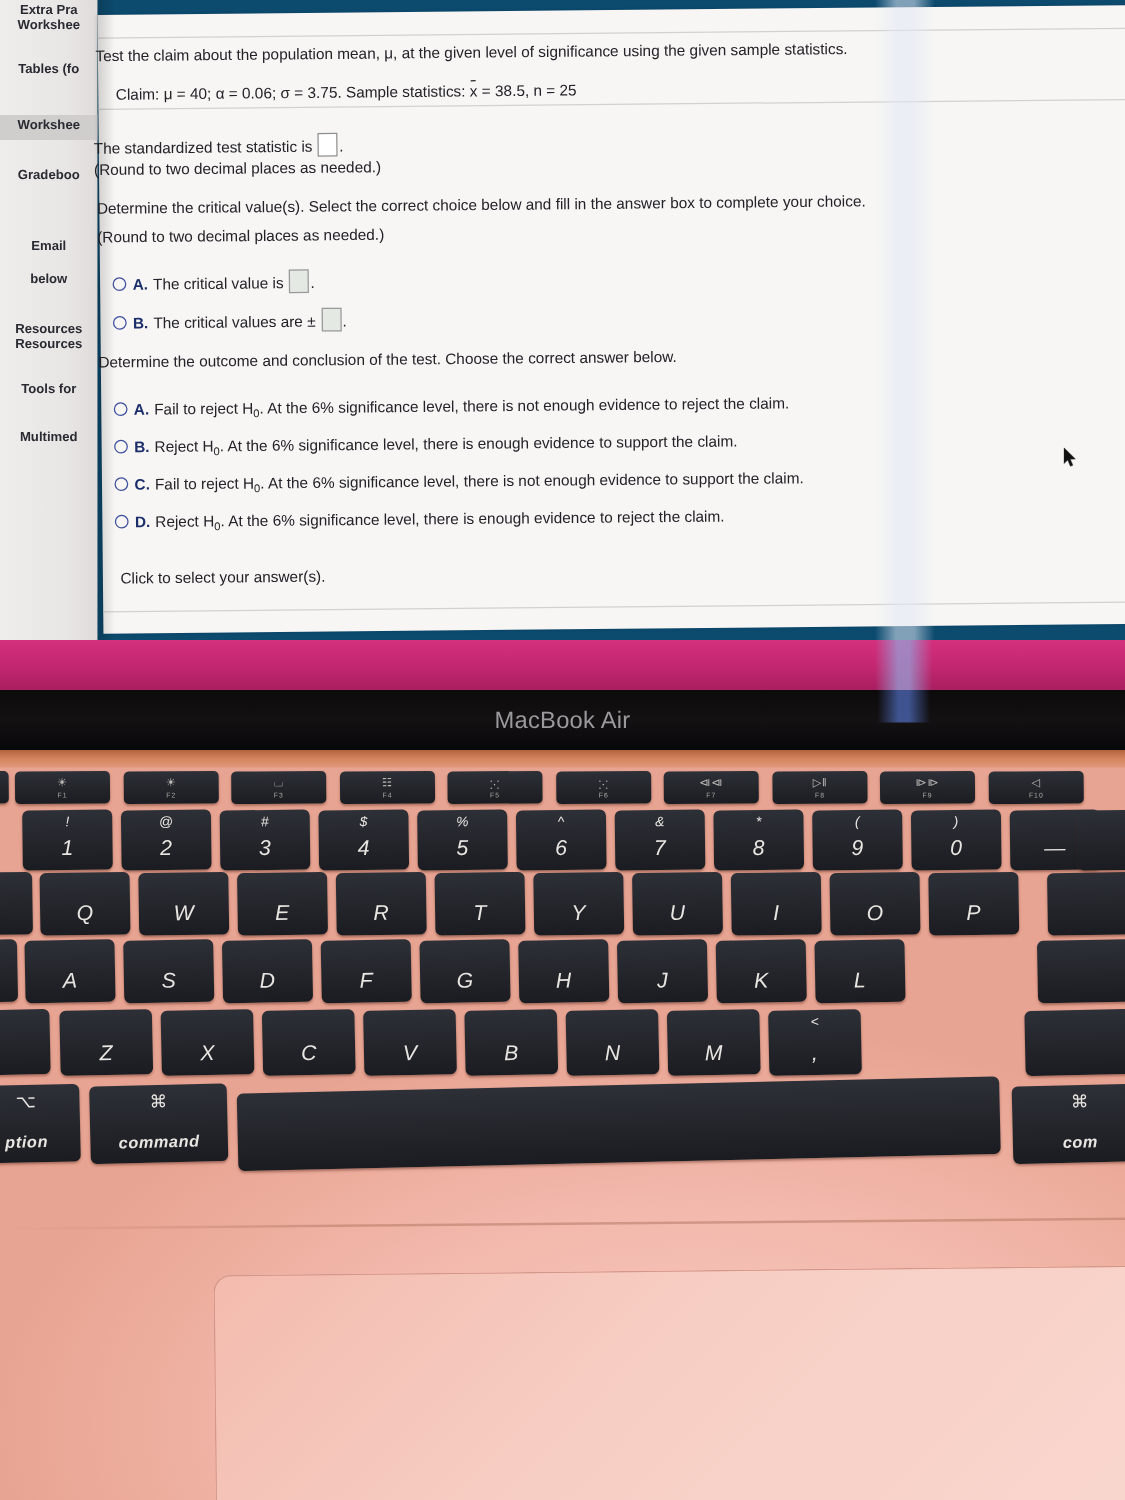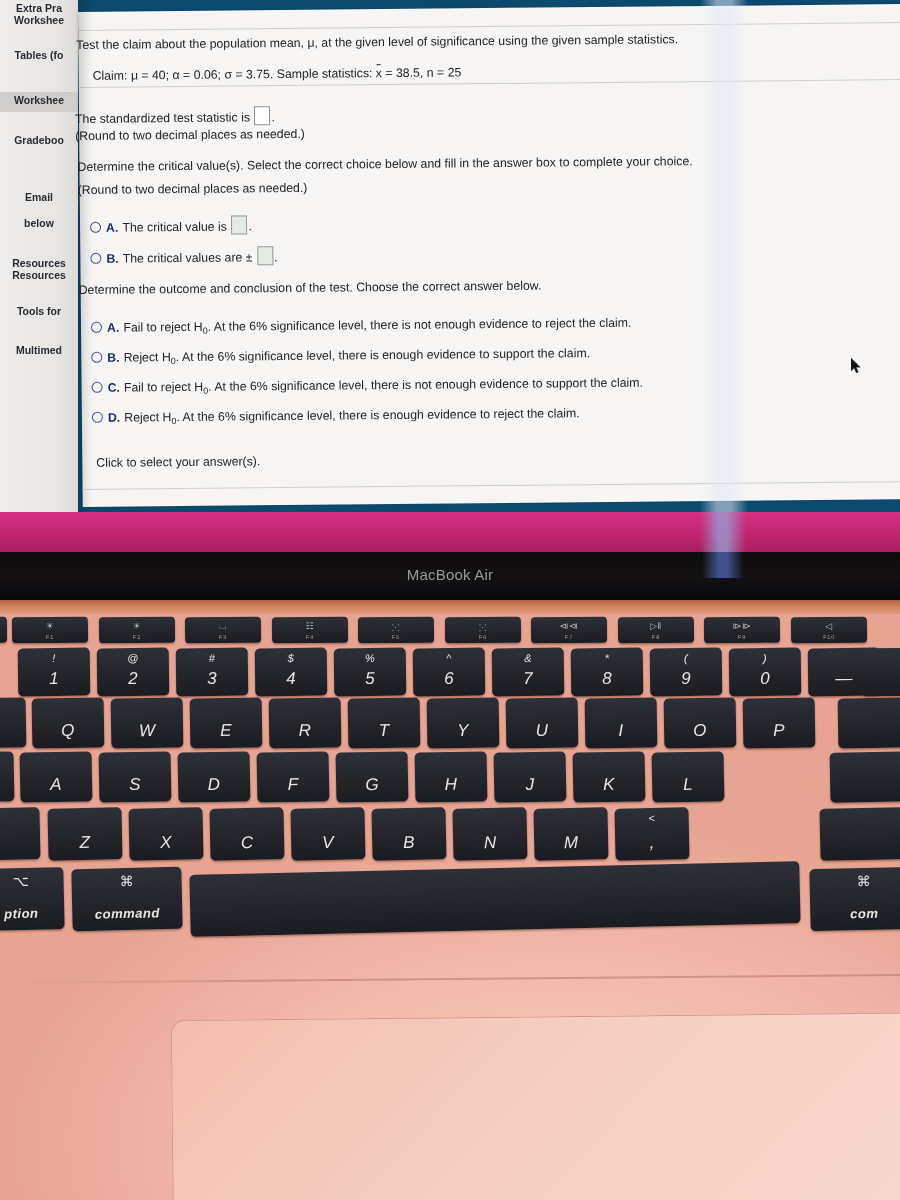--- a/index.html
+++ b/index.html
@@ -145,21 +145,21 @@
     position: absolute; left: 0; top: 552px; width: 900px; height: 48px;
     background: linear-gradient(to bottom, #0c0a0b 0%, #141113 50%, #080709 100%);
   }
   #bezel-black-glare {
     position: absolute; left: 702px; top: 552px; width: 42px; height: 26px;
     background: linear-gradient(to right, rgba(255,255,255,0) 0%, rgba(70,95,165,0.85) 40%, rgba(70,95,165,0.85) 60%, rgba(255,255,255,0) 100%);
   }
   #macbook-label {
     position: absolute; left: 0; top: 566px; width: 900px;
     text-align: center;
-    font-size: 15px;
+    font-size: 19px;
     color: #9a9a9d;
     letter-spacing: 0.2px;
   }
 
   
   #deck {
     position: absolute; left: 0; top: 600px; width: 900px; height: 600px;
     background:
       radial-gradient(ellipse 700px 400px at 62% 90%, #f7cbc2 0%, #f2b8ab 45%, #e8a492 80%),
       linear-gradient(to bottom, #c87a56 0%, #e8a088 8%, #f2b8a6 30%, #f5c4b6 60%, #f7cfc4 100%);

